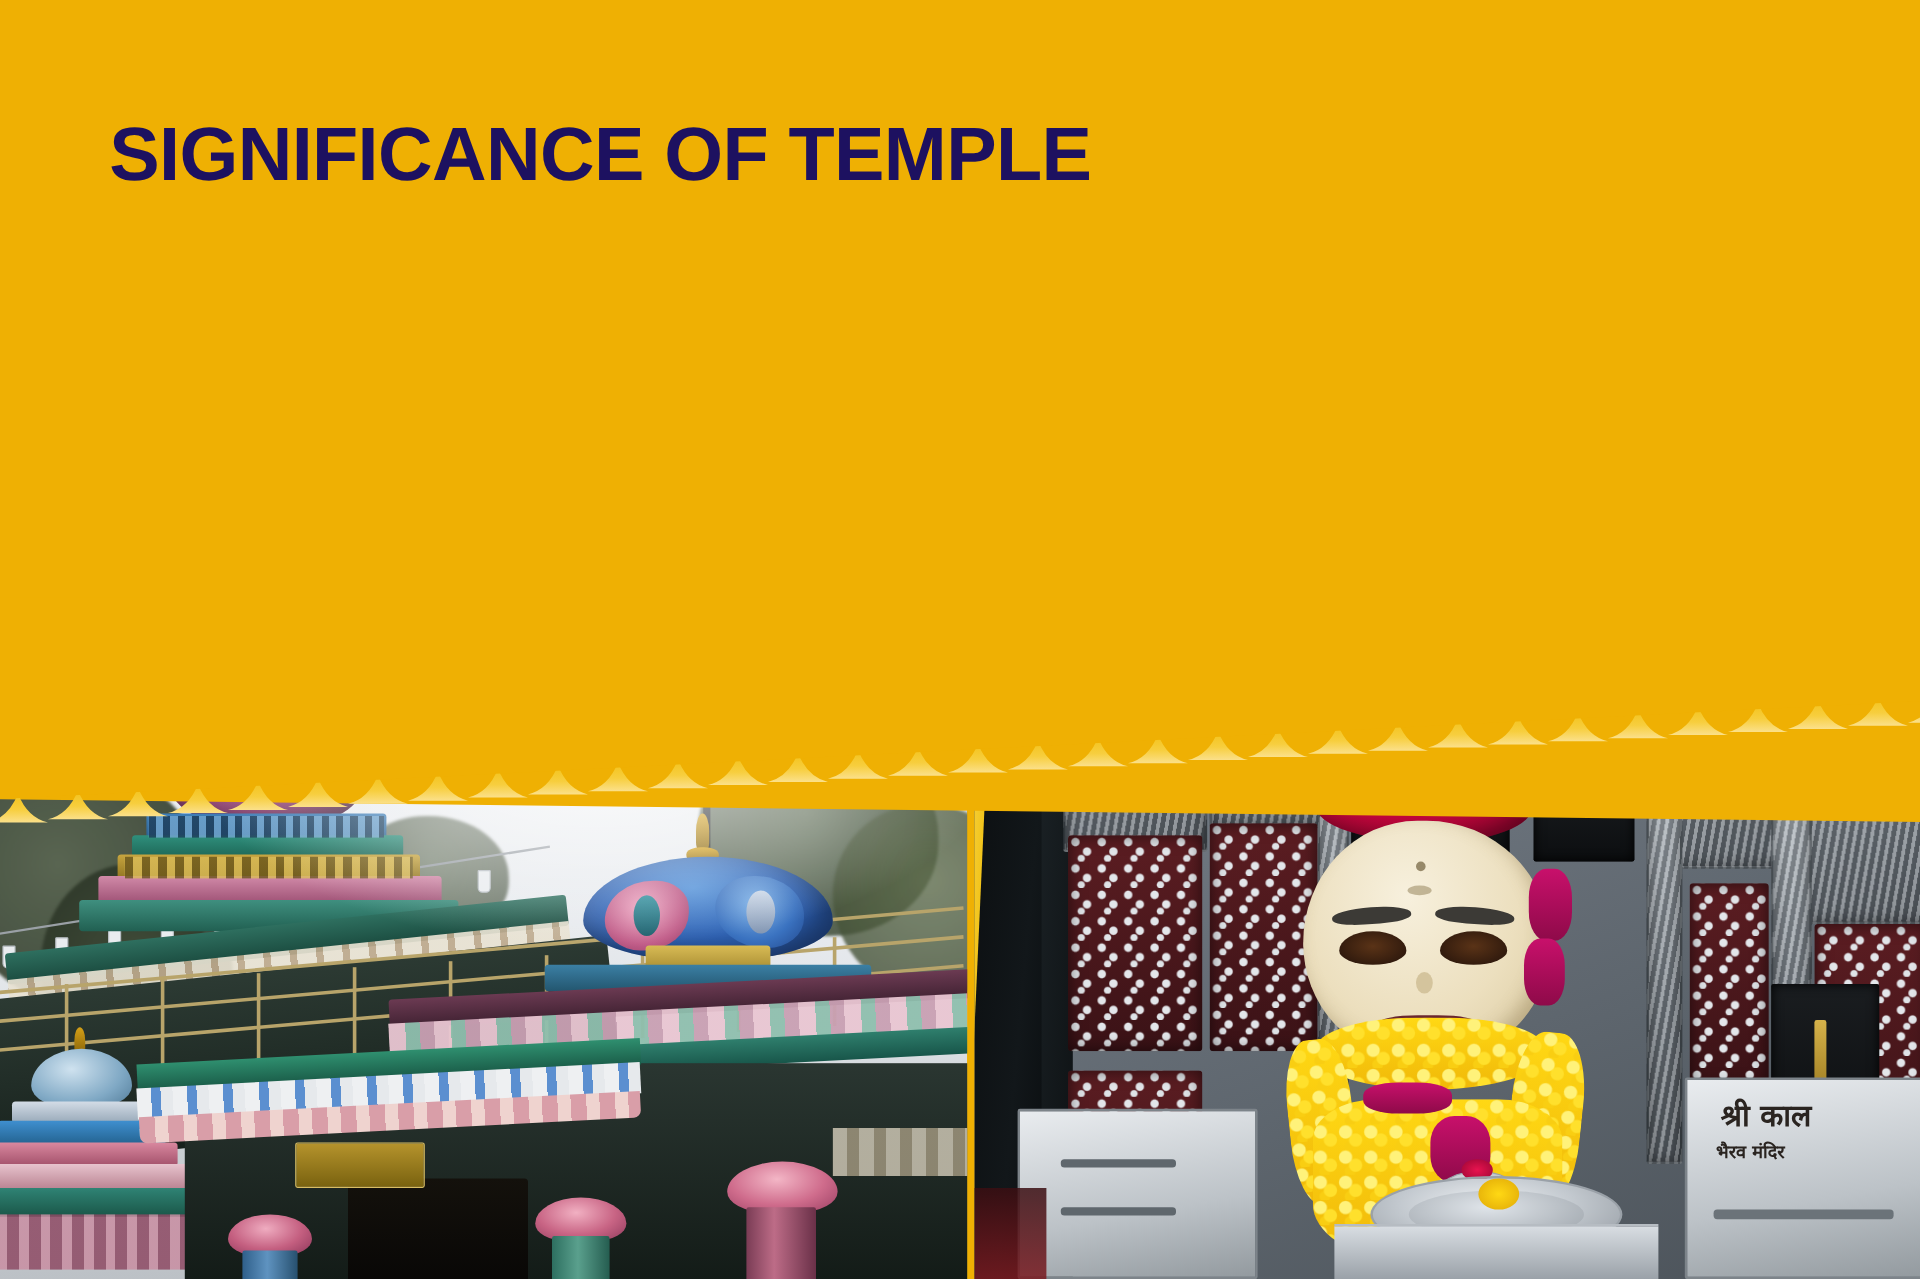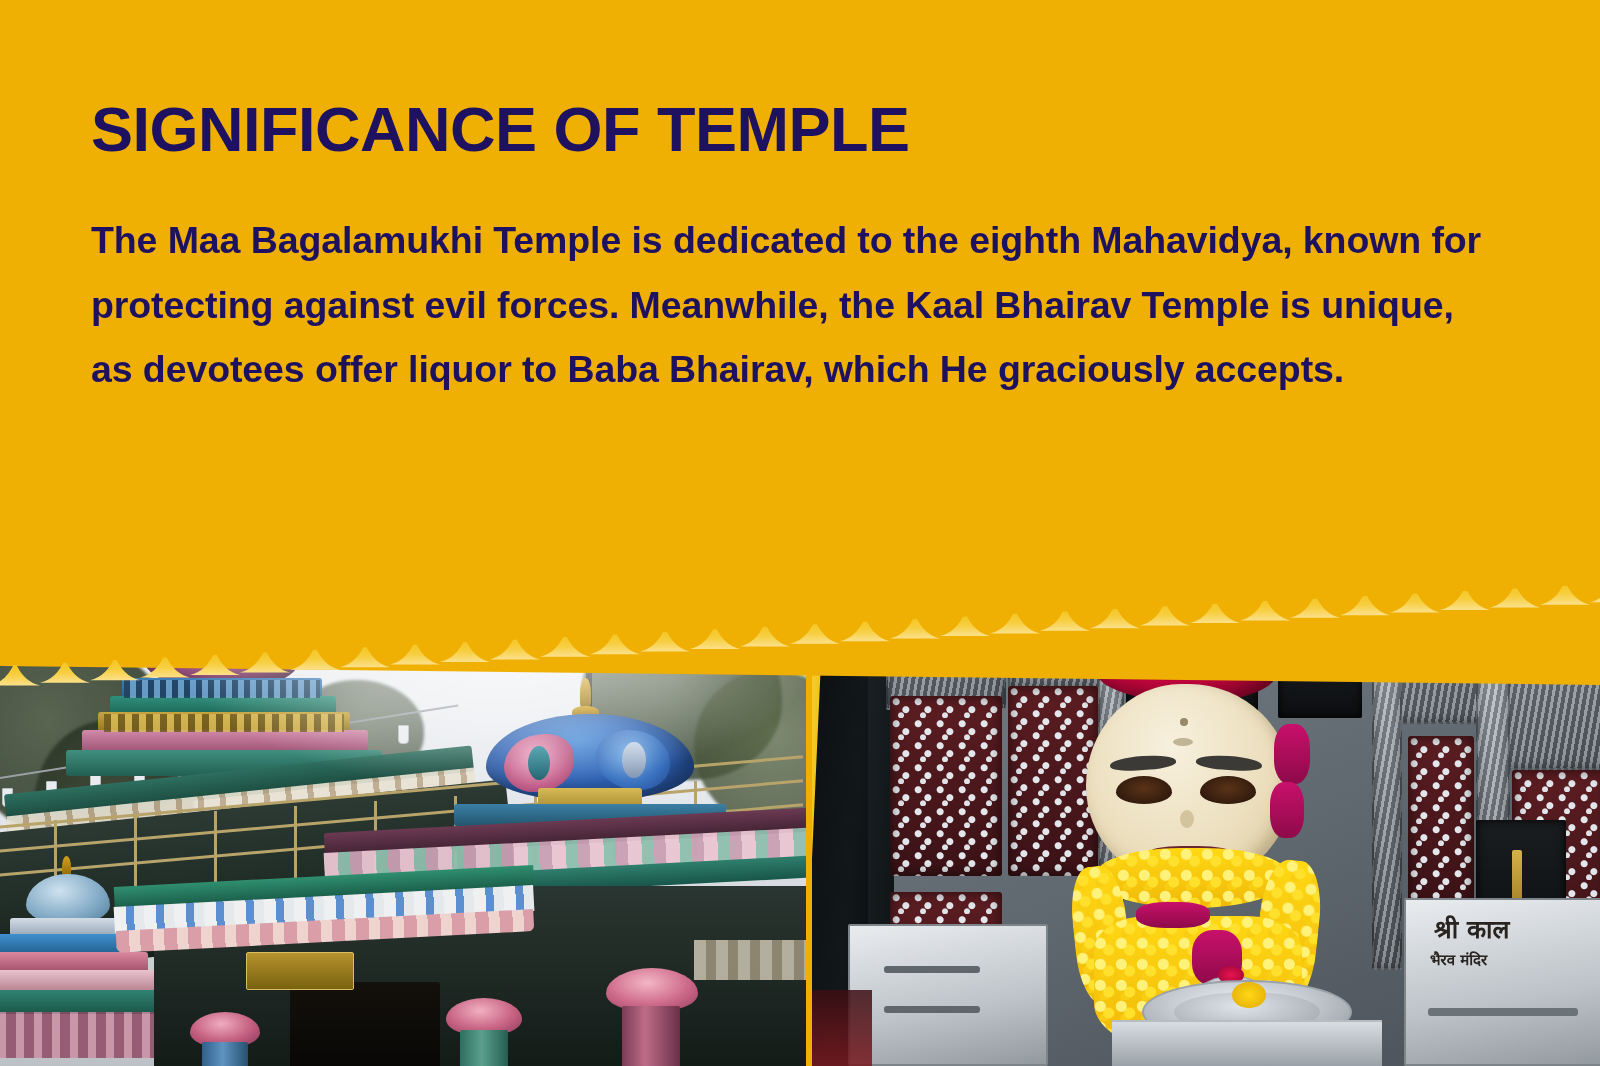--- a/index.html
+++ b/index.html
@@ -187,21 +187,20 @@
   }
   #yellow-mask svg{ display:block; width:100%; height:100%; }
 </style>
 </head>
 <body>
 
 <div id="slide">
 
   <div id="text-block">
     <h1 id="page-title">SIGNIFICANCE OF TEMPLE</h1>
-    <p id="body-paragraph">The Maa Bagalamukhi Temple is dedicated to the eighth Mahavidya, known for protecting against evil forces. Meanwhile, the Kaal Bhairav Temple is unique, as devotees offer liquor to Baba Bhairav, which He graciously accepts.</p>
   </div>
 
   <div id="photo-strip">
 
     <div class="photo" id="photo-left">
       <div class="photo-inner">
         <div id="img-temple">
 
           <div class="tree" style="left:-30px;top:120px;width:210px;height:200px;background:radial-gradient(circle at 40% 40%, #4d5a44, #2b3527);opacity:.92;"></div>
           <div class="tree" style="left:40px;top:200px;width:160px;height:180px;background:radial-gradient(circle at 50% 45%, #3f4b38, #242d20);opacity:.9;"></div>

